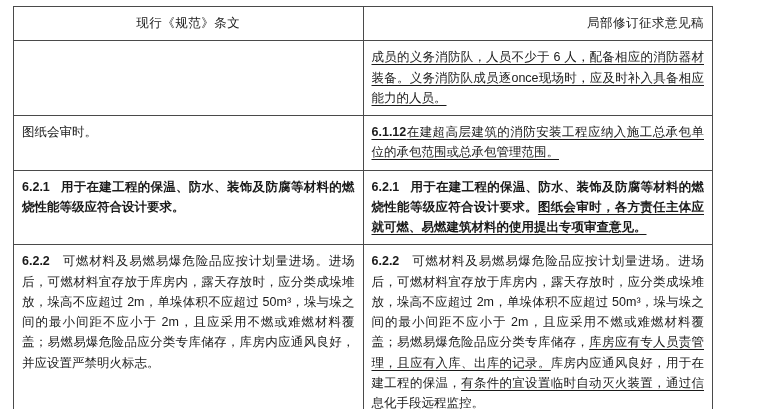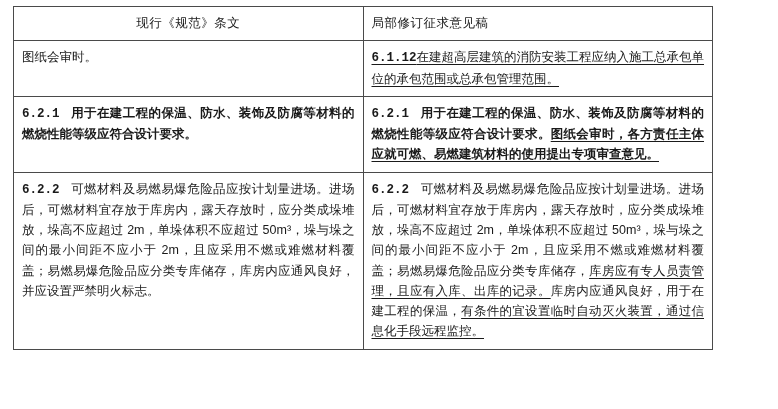--- a/index.html
+++ b/index.html
@@ -43,40 +43,48 @@
     text-justify: inter-ideograph;
     white-space: pre-wrap;
     word-break: break-all;
   }
   .u {
     text-decoration: underline;
     text-underline-offset: 2.5px;
     text-decoration-thickness: 1px;
   }
   .b { font-weight: bold; }
-  .clause-num { font-weight: bold; font-family: Liberation Mono, monospace; }
+  .clause-num { font-weight: bold; }
 </style>
 </head>
 <body>
 
 <table class="doc-table">
   <colgroup>
     <col class="col-left">
     <col class="col-right">
   </colgroup>
   <tbody>
     <tr>
       <td class="head-cell">
         <span class="cell-text" style="text-align:center">现行《规范》条文</span>
       </td>
       <td class="head-cell">
-        <span class="cell-text" style="text-align:left">局部修订征求意见稿</span>
+        <span class="cell-text" style="text-align:right">局部修订征求意见稿</span>
       </td>
     </tr>
 
+    <tr>
+      <td>
+        <span class="cell-text"></span>
+      </td>
+      <td>
+        <span class="cell-text u">成员的义务消防队，人员不少于 6 人，配备相应的消防器材装备。义务消防队成员逐once现场时，应及时补入具备相应能力的人员。</span>
+      </td>
+    </tr>
 
     <tr>
       <td>
         <span class="cell-text">图纸会审时。</span>
       </td>
       <td>
         <span class="cell-text u"><span class="clause-num">6.1.12</span><span>在建超高层建筑的消防安装工程应纳入施工总承包单位的承包范围或总承包管理范围。</span></span>
       </td>
     </tr>
 

